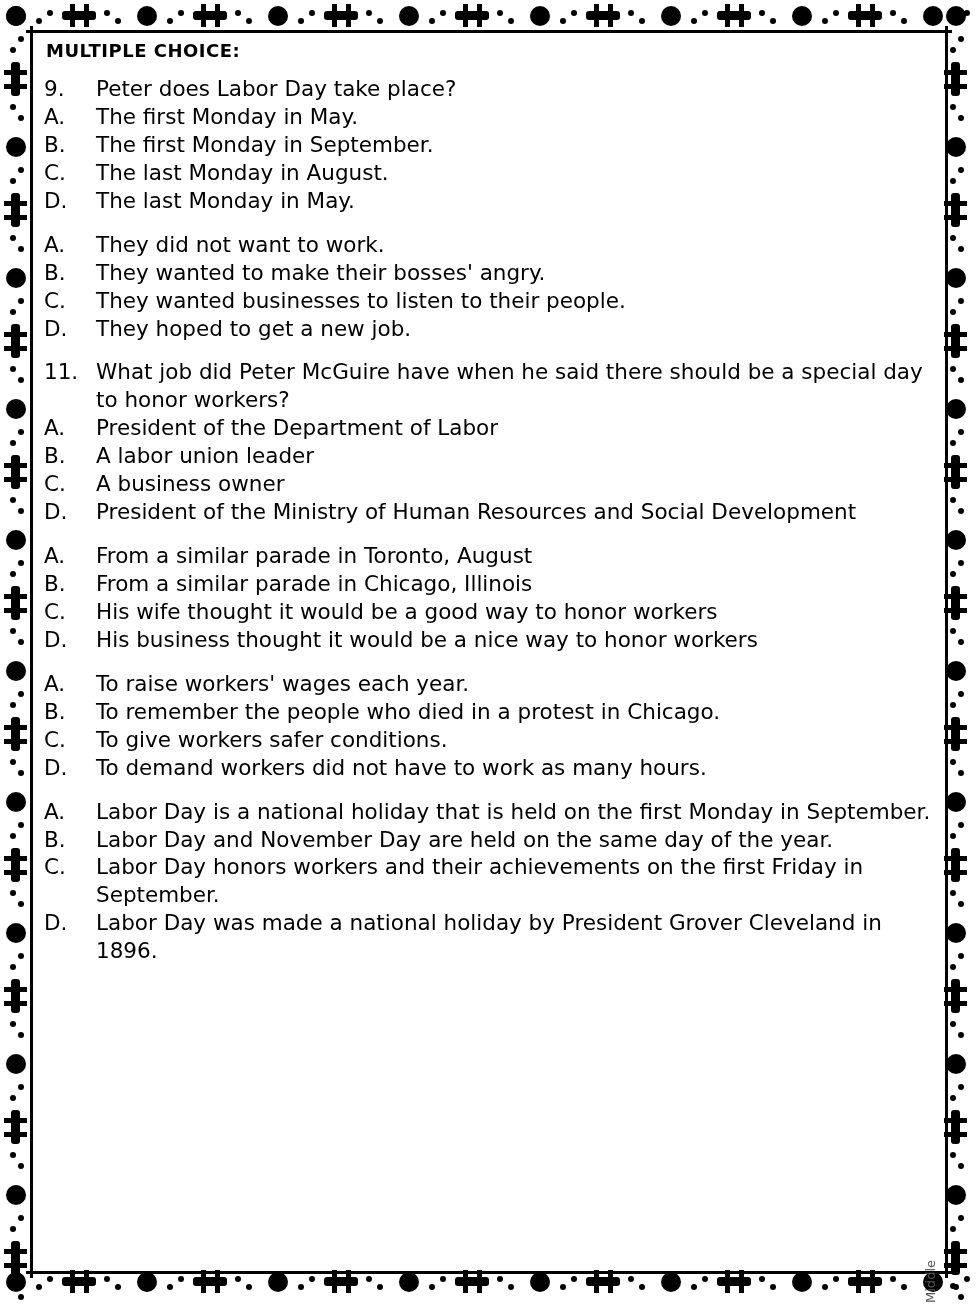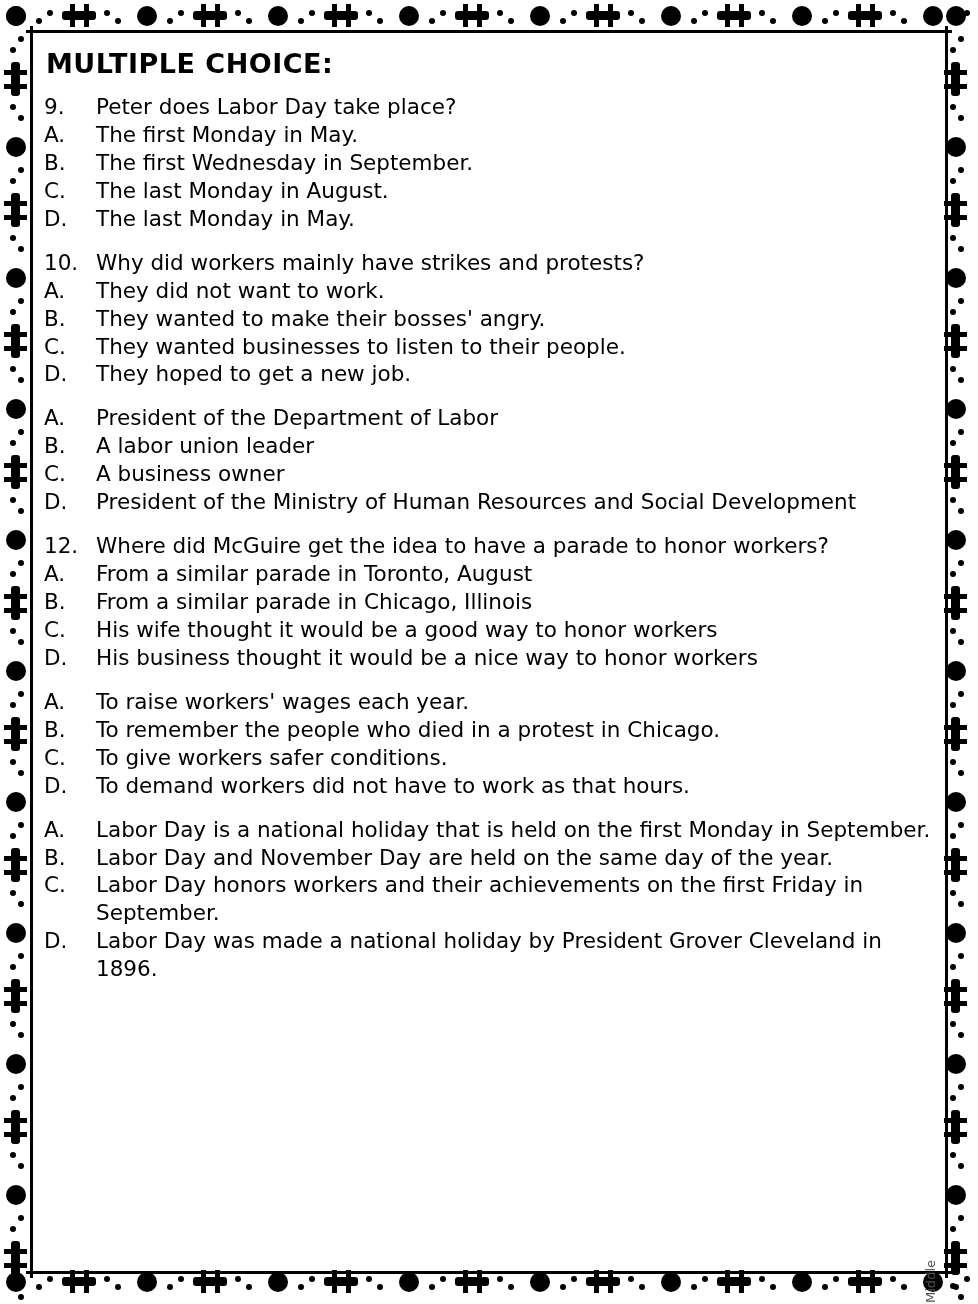--- a/index.html
+++ b/index.html
@@ -77,25 +77,24 @@
 
   .title-row {
     display: flex;
     align-items: baseline;
     gap: 14px;
     margin: 0 0 14px 2px;
   }
   .title-main {
     font-family: "DejaVu Sans", sans-serif;
     font-weight: bold;
-    font-size: 27px;
+    font-size: 18px;
     letter-spacing: 0.5px;
     color: #000;
     text-transform: uppercase;
-    margin-top: 8px;
   }
   .title-sub {
     font-size: 23px;
     color: #000;
   }
 
   .question-block {
     margin-bottom: 16px;
   }
   .q-line {
@@ -447,114 +446,110 @@
           <div class="q-line">
             <span class="q-num">9.</span>
             <span class="q-text">Peter does Labor Day take place?</span>
           </div>
           <div class="choice-line">
             <span class="c-letter">A.</span>
             <span class="c-text">The first Monday in May.</span>
           </div>
           <div class="choice-line">
             <span class="c-letter">B.</span>
-            <span class="c-text">The first Wednesday in September.</span>
+            <span class="c-text">The first Monday in September.</span>
           </div>
           <div class="choice-line">
             <span class="c-letter">C.</span>
             <span class="c-text">The last Monday in August.</span>
           </div>
           <div class="choice-line">
             <span class="c-letter">D.</span>
             <span class="c-text">The last Monday in May.</span>
+          </div>
+        </div>
+        <div class="question-block">
+          <div class="choice-line">
+            <span class="c-letter">A.</span>
+            <span class="c-text">They did not want to work.</span>
+          </div>
+          <div class="choice-line">
+            <span class="c-letter">B.</span>
+            <span class="c-text">They wanted to make their bosses' angry.</span>
+          </div>
+          <div class="choice-line">
+            <span class="c-letter">C.</span>
+            <span class="c-text">They wanted businesses to listen to their people.</span>
+          </div>
+          <div class="choice-line">
+            <span class="c-letter">D.</span>
+            <span class="c-text">They hoped to get a new job.</span>
           </div>
         </div>
         <div class="question-block">
           <div class="q-line">
-            <span class="q-num">10.</span>
-            <span class="q-text">Why did workers mainly have strikes and protests?</span>
+            <span class="q-num">11.</span>
+            <span class="q-text">What job did Peter McGuire have when he said there should be a special day to honor workers?</span>
           </div>
           <div class="choice-line">
             <span class="c-letter">A.</span>
-            <span class="c-text">They did not want to work.</span>
+            <span class="c-text">President of the Department of Labor</span>
           </div>
           <div class="choice-line">
             <span class="c-letter">B.</span>
-            <span class="c-text">They wanted to make their bosses' angry.</span>
+            <span class="c-text">A labor union leader</span>
           </div>
           <div class="choice-line">
             <span class="c-letter">C.</span>
-            <span class="c-text">They wanted businesses to listen to their people.</span>
+            <span class="c-text">A business owner</span>
           </div>
           <div class="choice-line">
             <span class="c-letter">D.</span>
-            <span class="c-text">They hoped to get a new job.</span>
+            <span class="c-text">President of the Ministry of Human Resources and Social Development</span>
           </div>
         </div>
         <div class="question-block">
           <div class="choice-line">
             <span class="c-letter">A.</span>
-            <span class="c-text">President of the Department of Labor</span>
+            <span class="c-text">From a similar parade in Toronto, August</span>
           </div>
           <div class="choice-line">
             <span class="c-letter">B.</span>
-            <span class="c-text">A labor union leader</span>
+            <span class="c-text">From a similar parade in Chicago, Illinois</span>
           </div>
           <div class="choice-line">
             <span class="c-letter">C.</span>
-            <span class="c-text">A business owner</span>
+            <span class="c-text">His wife thought it would be a good way to honor workers</span>
           </div>
           <div class="choice-line">
             <span class="c-letter">D.</span>
-            <span class="c-text">President of the Ministry of Human Resources and Social Development</span>
+            <span class="c-text">His business thought it would be a nice way to honor workers</span>
           </div>
         </div>
         <div class="question-block">
-          <div class="q-line">
-            <span class="q-num">12.</span>
-            <span class="q-text">Where did McGuire get the idea to have a parade to honor workers?</span>
-          </div>
           <div class="choice-line">
             <span class="c-letter">A.</span>
-            <span class="c-text">From a similar parade in Toronto, August</span>
+            <span class="c-text">To raise workers' wages each year.</span>
           </div>
           <div class="choice-line">
             <span class="c-letter">B.</span>
-            <span class="c-text">From a similar parade in Chicago, Illinois</span>
+            <span class="c-text">To remember the people who died in a protest in Chicago.</span>
           </div>
           <div class="choice-line">
             <span class="c-letter">C.</span>
-            <span class="c-text">His wife thought it would be a good way to honor workers</span>
+            <span class="c-text">To give workers safer conditions.</span>
           </div>
           <div class="choice-line">
             <span class="c-letter">D.</span>
-            <span class="c-text">His business thought it would be a nice way to honor workers</span>
+            <span class="c-text">To demand workers did not have to work as many hours.</span>
           </div>
         </div>
         <div class="question-block">
           <div class="choice-line">
             <span class="c-letter">A.</span>
-            <span class="c-text">To raise workers' wages each year.</span>
-          </div>
-          <div class="choice-line">
-            <span class="c-letter">B.</span>
-            <span class="c-text">To remember the people who died in a protest in Chicago.</span>
-          </div>
-          <div class="choice-line">
-            <span class="c-letter">C.</span>
-            <span class="c-text">To give workers safer conditions.</span>
-          </div>
-          <div class="choice-line">
-            <span class="c-letter">D.</span>
-            <span class="c-text">To demand workers did not have to work as that hours.</span>
-          </div>
-        </div>
-        <div class="question-block">
-          <div class="choice-line">
-            <span class="c-letter">A.</span>
             <span class="c-text">Labor Day is a national holiday that is held on the first Monday in September.</span>
           </div>
           <div class="choice-line">
             <span class="c-letter">B.</span>
             <span class="c-text">Labor Day and November Day are held on the same day of the year.</span>
           </div>
           <div class="choice-line">
             <span class="c-letter">C.</span>
             <span class="c-text">Labor Day honors workers and their achievements on the first Friday in September.</span>
           </div>

